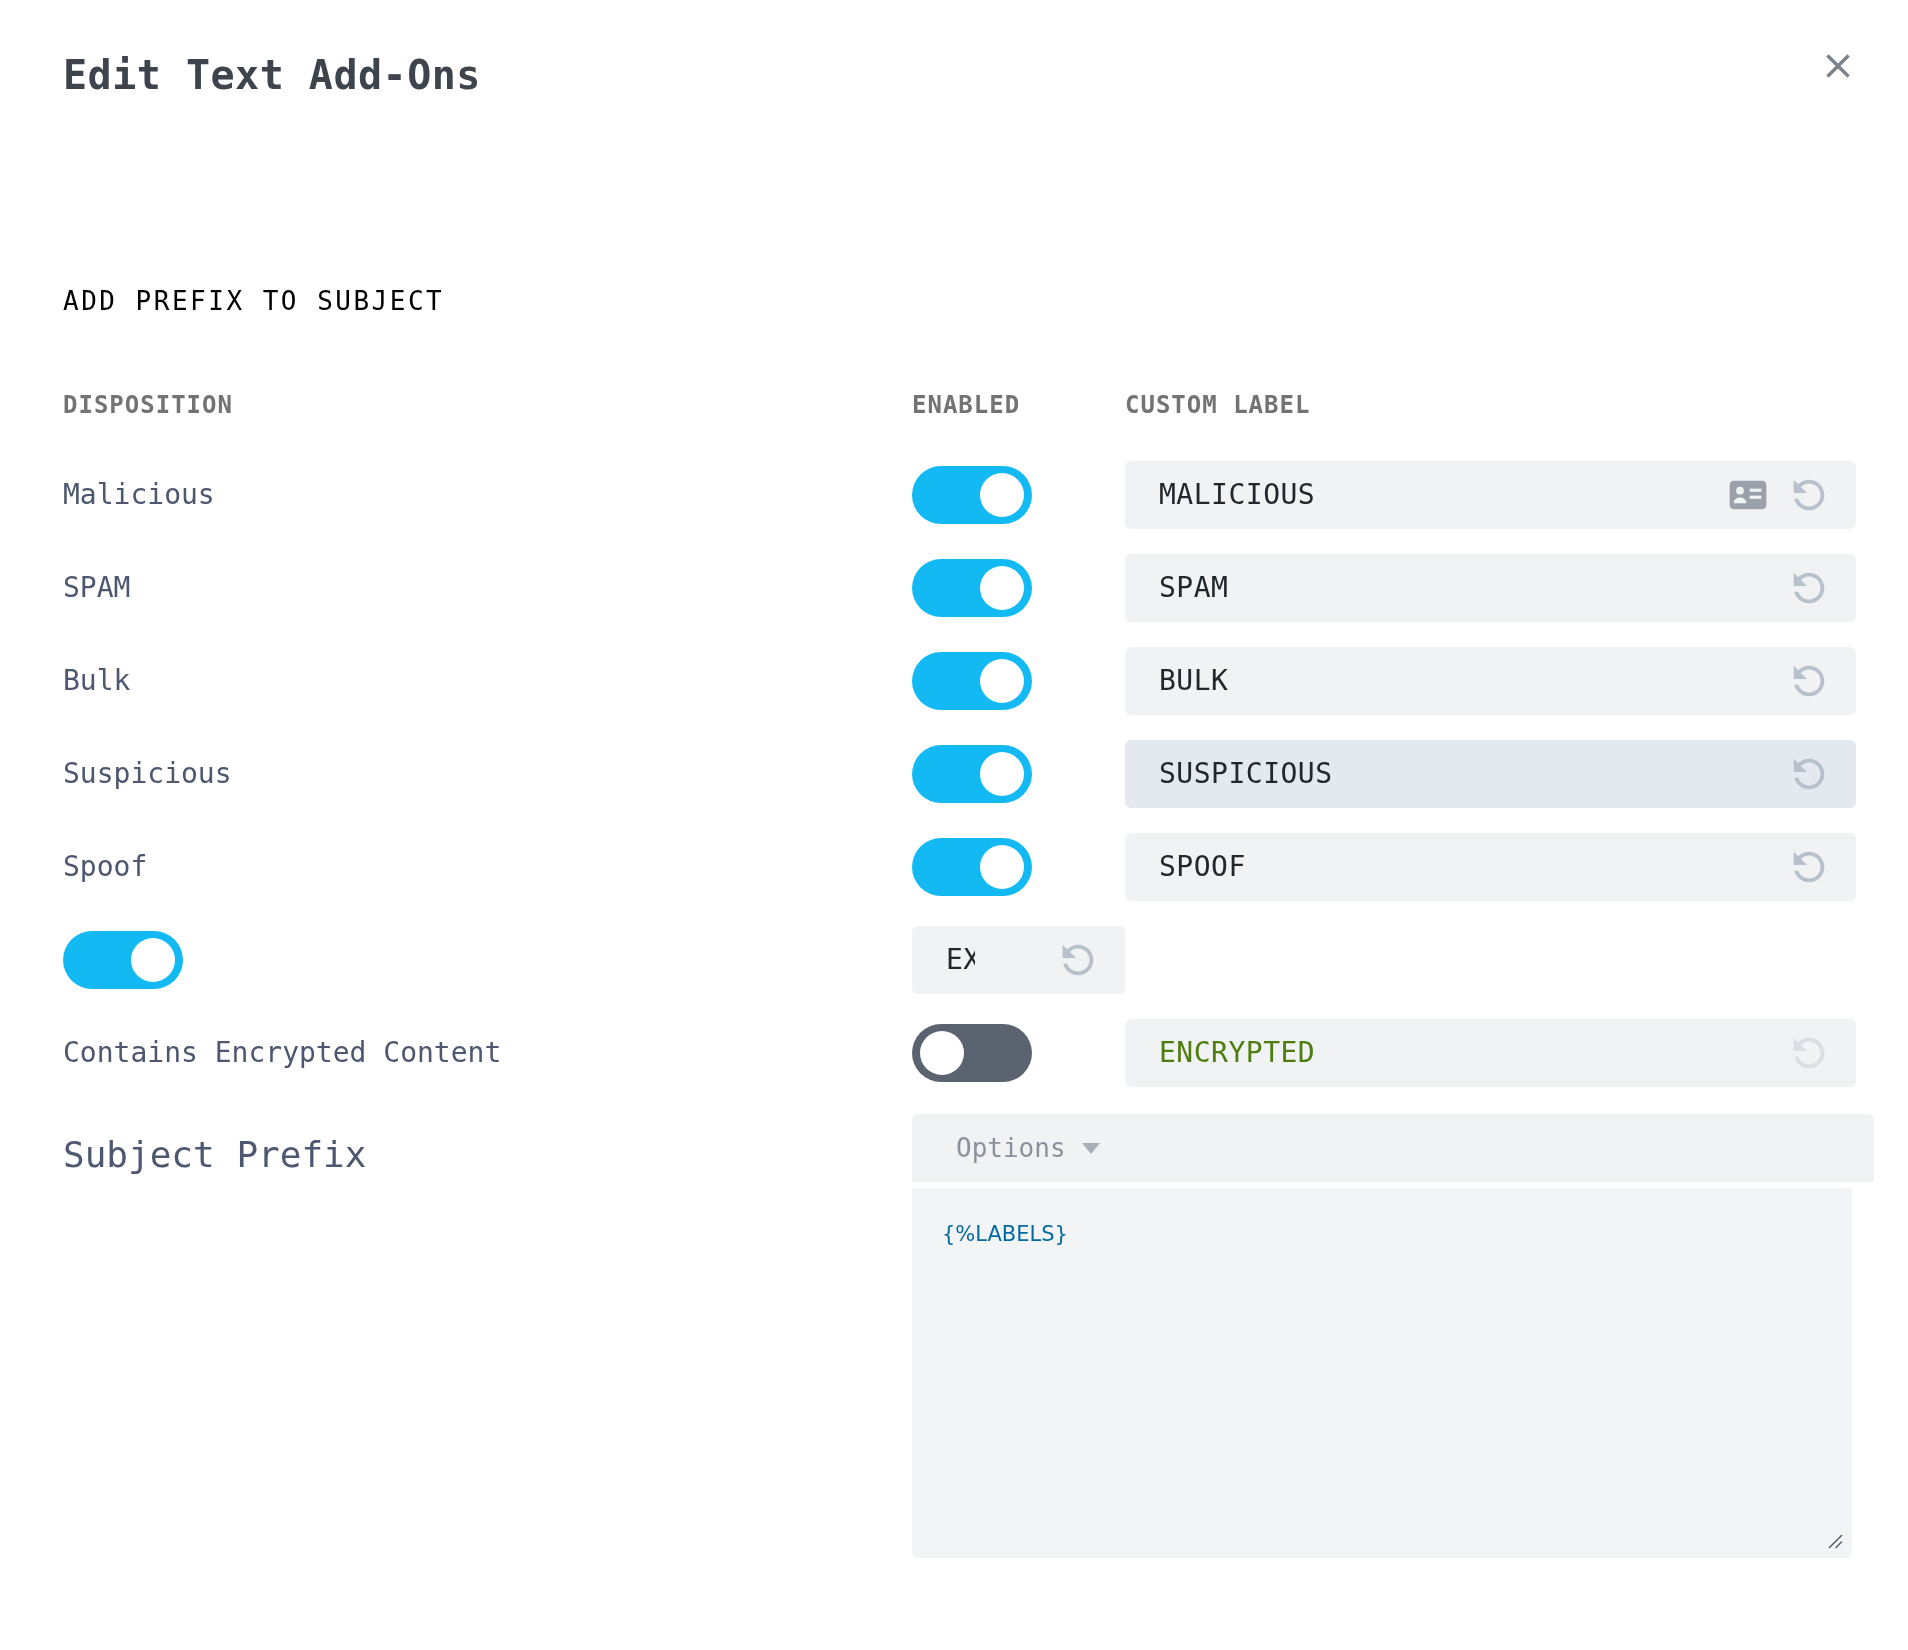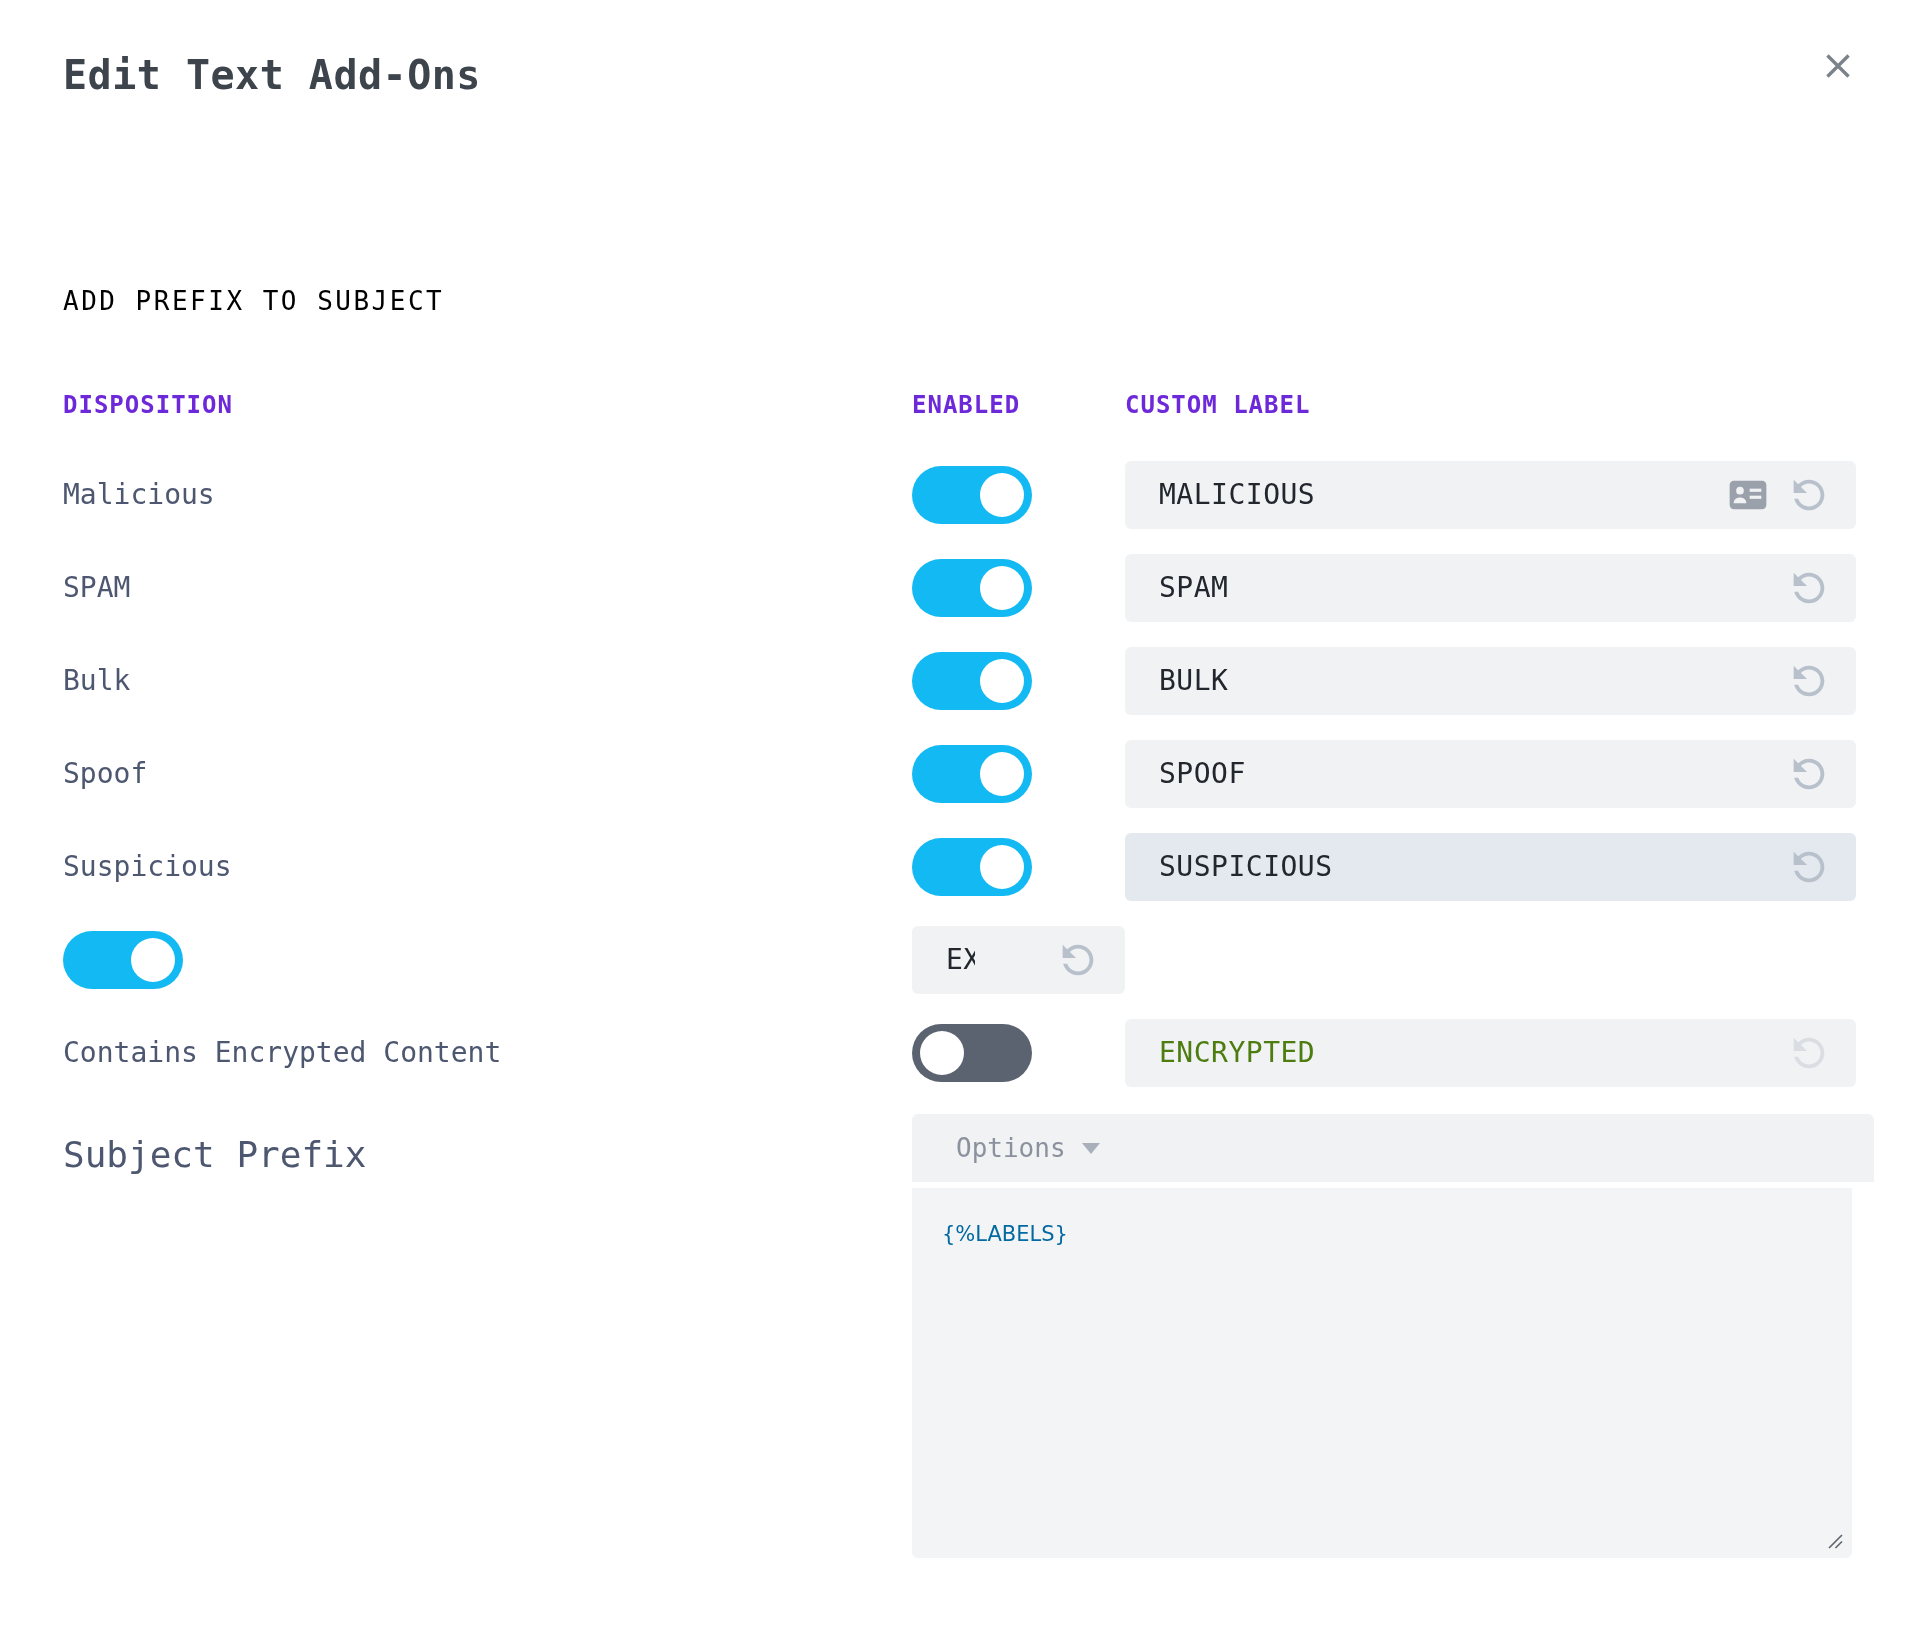--- a/index.html
+++ b/index.html
@@ -27,21 +27,21 @@
   }
 
   .table { position:absolute; left:0; top:380px; width:1908px; }
   .grid {
     display:grid;
     grid-template-columns:849px 213px 731px;
     padding-left:63px; padding-right:52px;
   }
   .header-row { height:50px; align-items:center; }
   .col-header {
-    font-size:24px; font-weight:700; color:#6d28d9; letter-spacing:1px;
+    font-size:24px; font-weight:700; color:#737373; letter-spacing:1px;
   }
   #rows { margin-top:18px; }
   .body-row { height:93px; align-items:center; }
   .row-label { font-size:28px; color:#4d5770; }
 
   
   .toggle {
     width:120px; height:58px; border-radius:29px; position:relative;
     cursor:pointer; transition:background .15s;
   }
@@ -172,42 +172,42 @@
           </div>
           <div class="input-wrap normal"><input class="label-input" type="text" value="BULK" style=""><span class="reset-icon">
               <svg viewBox="0 0 24 24">
                 <g transform="translate(24,0) scale(-1,1)">
                   <path fill="currentColor" d="M17.65 6.35C16.2 4.9 14.21 4 12 4c-4.42 0-7.99 3.58-8 8s3.57 8 8 8c3.73 0 6.84-2.55 7.73-6h-2.08c-.82 2.33-3.04 4-5.65 4-3.31 0-6-2.69-6-6s2.69-6 6-6c1.66 0 3.14.69 4.22 1.78L13 11h7V4l-2.35 2.35z"></path>
                 </g>
               </svg>
             </span></div>
         </div>
         <div class="grid body-row">
+          <div class="row-label">Suspicious</div>
+          <div>
+            <div class="toggle on" role="switch" aria-checked="true">
+              <div class="knob"></div>
+            </div>
+          </div>
+          <div class="input-wrap focused"><input class="label-input" type="text" value="SUSPICIOUS" style=""><span class="reset-icon">
+              <svg viewBox="0 0 24 24">
+                <g transform="translate(24,0) scale(-1,1)">
+                  <path fill="currentColor" d="M17.65 6.35C16.2 4.9 14.21 4 12 4c-4.42 0-7.99 3.58-8 8s3.57 8 8 8c3.73 0 6.84-2.55 7.73-6h-2.08c-.82 2.33-3.04 4-5.65 4-3.31 0-6-2.69-6-6s2.69-6 6-6c1.66 0 3.14.69 4.22 1.78L13 11h7V4l-2.35 2.35z"></path>
+                </g>
+              </svg>
+            </span></div>
+        </div>
+        <div class="grid body-row">
           <div class="row-label">Spoof</div>
           <div>
             <div class="toggle on" role="switch" aria-checked="true">
               <div class="knob"></div>
             </div>
           </div>
           <div class="input-wrap normal"><input class="label-input" type="text" value="SPOOF" style=""><span class="reset-icon">
-              <svg viewBox="0 0 24 24">
-                <g transform="translate(24,0) scale(-1,1)">
-                  <path fill="currentColor" d="M17.65 6.35C16.2 4.9 14.21 4 12 4c-4.42 0-7.99 3.58-8 8s3.57 8 8 8c3.73 0 6.84-2.55 7.73-6h-2.08c-.82 2.33-3.04 4-5.65 4-3.31 0-6-2.69-6-6s2.69-6 6-6c1.66 0 3.14.69 4.22 1.78L13 11h7V4l-2.35 2.35z"></path>
-                </g>
-              </svg>
-            </span></div>
-        </div>
-        <div class="grid body-row">
-          <div class="row-label">Suspicious</div>
-          <div>
-            <div class="toggle on" role="switch" aria-checked="true">
-              <div class="knob"></div>
-            </div>
-          </div>
-          <div class="input-wrap focused"><input class="label-input" type="text" value="SUSPICIOUS" style=""><span class="reset-icon">
               <svg viewBox="0 0 24 24">
                 <g transform="translate(24,0) scale(-1,1)">
                   <path fill="currentColor" d="M17.65 6.35C16.2 4.9 14.21 4 12 4c-4.42 0-7.99 3.58-8 8s3.57 8 8 8c3.73 0 6.84-2.55 7.73-6h-2.08c-.82 2.33-3.04 4-5.65 4-3.31 0-6-2.69-6-6s2.69-6 6-6c1.66 0 3.14.69 4.22 1.78L13 11h7V4l-2.35 2.35z"></path>
                 </g>
               </svg>
             </span></div>
         </div>
         <div class="grid body-row">
           <div>
             <div class="toggle on" role="switch" aria-checked="true">

